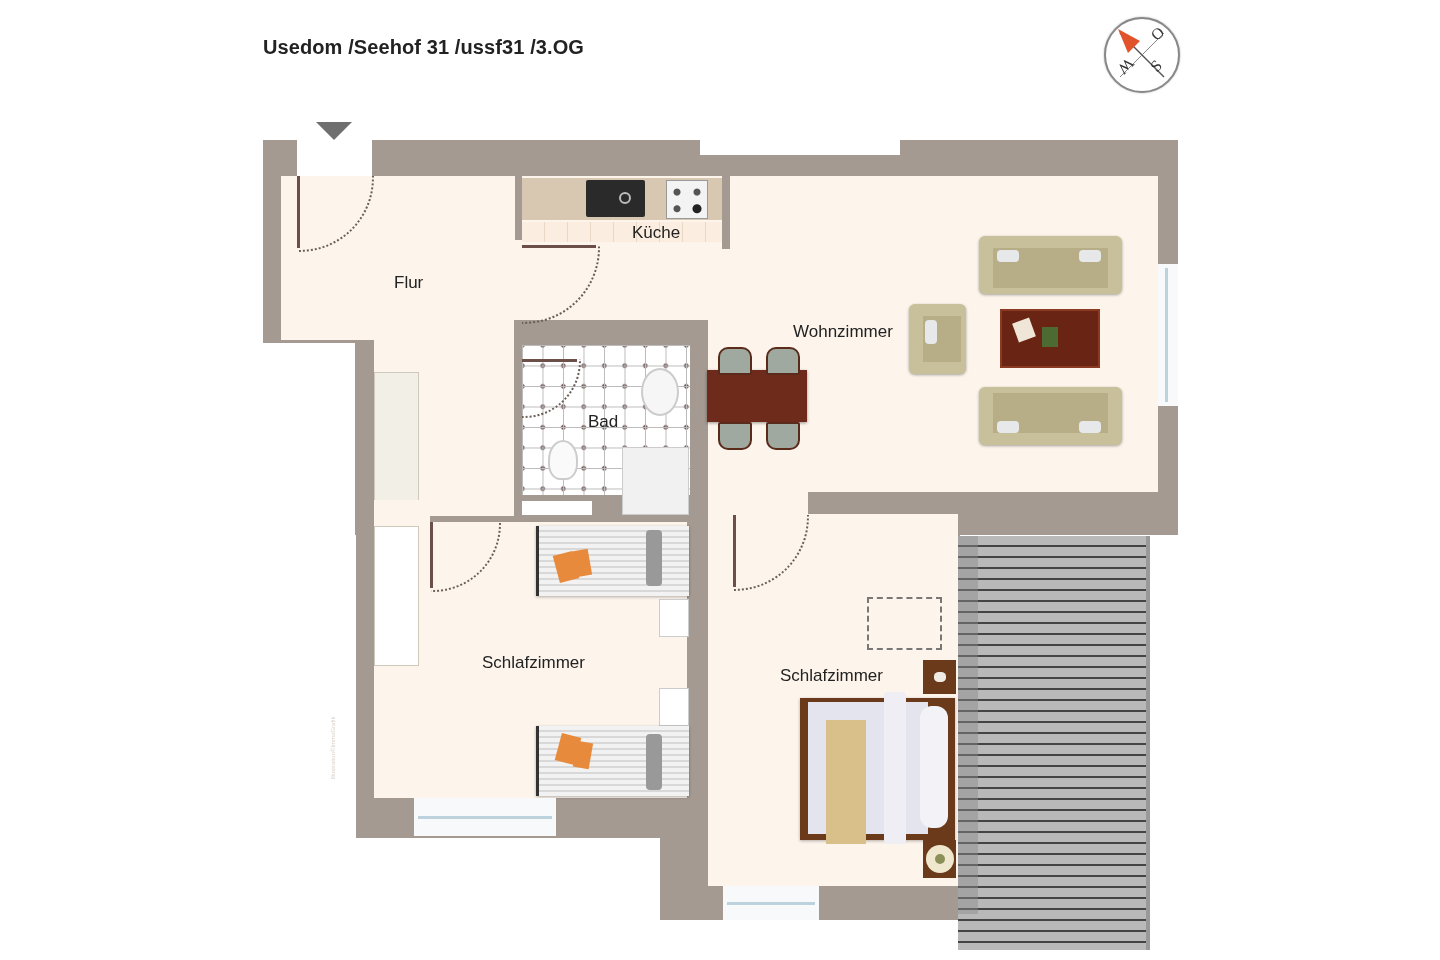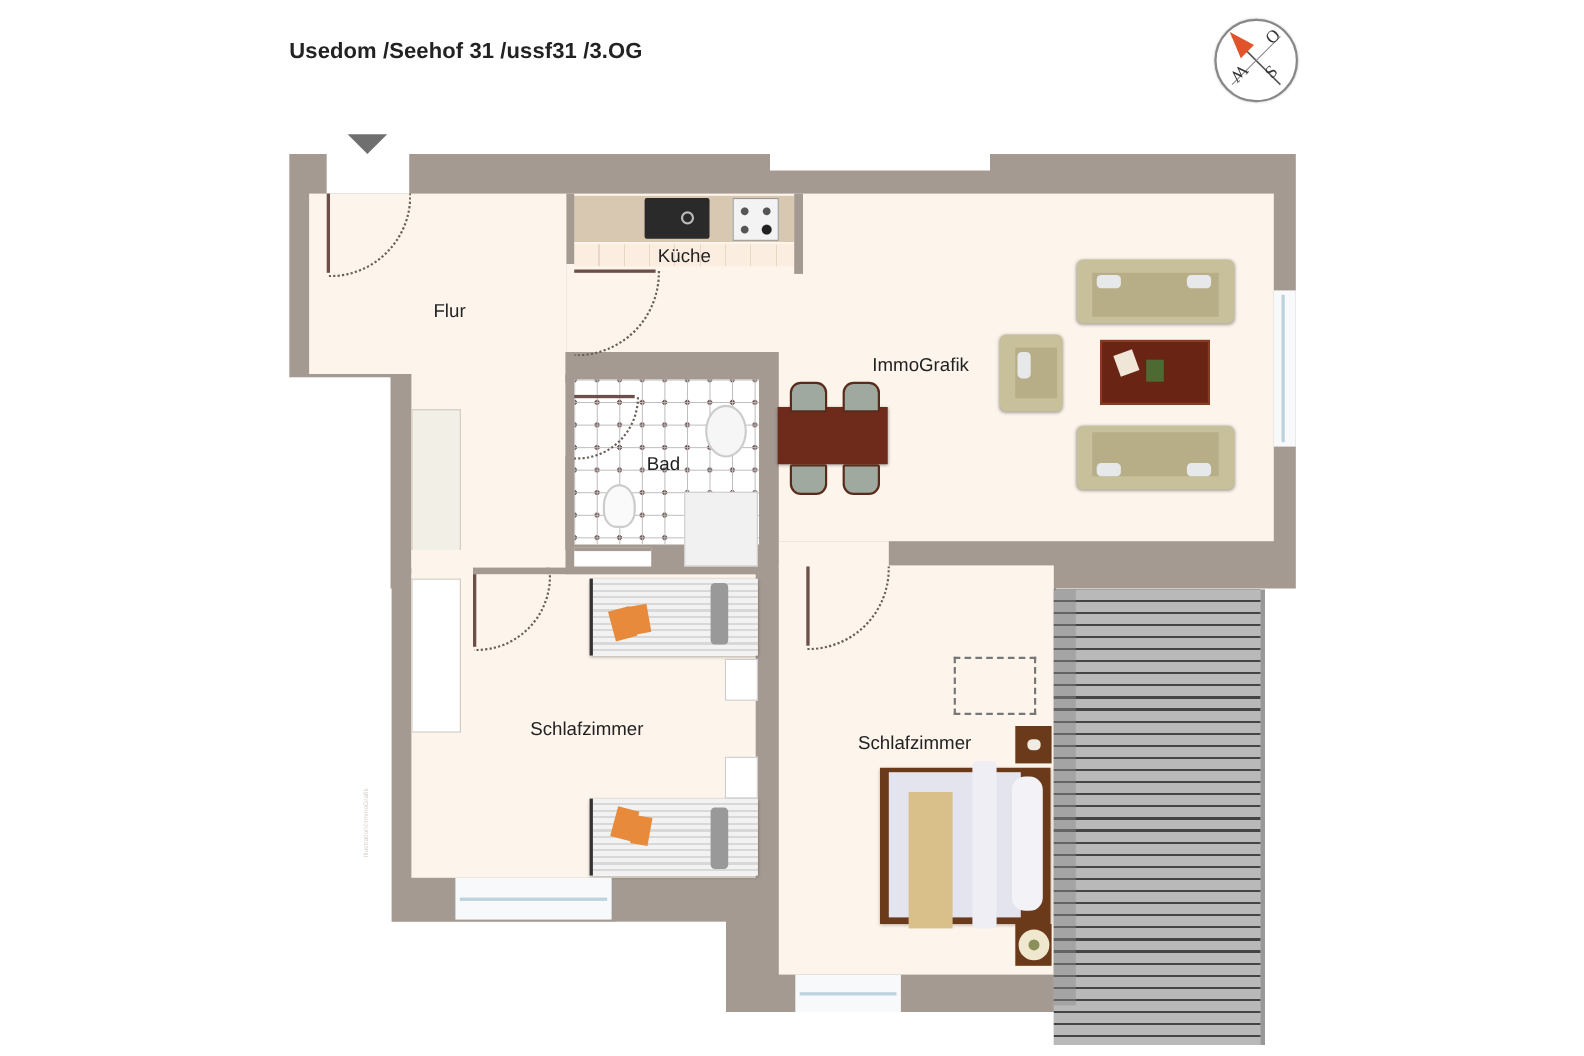--- a/index.html
+++ b/index.html
@@ -62,21 +62,21 @@
   <div class="floor" style="left:708px;top:320px;width:450px;height:172px;"></div>
   <div class="floor" style="left:515px;top:240px;width:200px;height:80px;"></div>
 
   <div class="abs" style="left:520px;top:178px;width:202px;height:42px;background:#d8c7b1;"></div>
   <div class="abs" style="left:522px;top:222px;width:200px;height:20px;background:#fbeee0;background-image:repeating-linear-gradient(90deg,#fbeee0 0,#fbeee0 22px,#e9d8c5 22px,#e9d8c5 23px);"></div>
   <div class="wall" style="left:515px;top:176px;width:7px;height:64px;"></div>
   <div class="wall" style="left:722px;top:176px;width:8px;height:73px;"></div>
   <div class="abs" style="left:586px;top:180px;width:59px;height:37px;background:#2a2a2a;border-radius:2px;"></div>
   <div class="abs" style="left:619px;top:192px;width:8px;height:8px;border:2px solid #bbb;border-radius:50%;"></div>
   <div class="abs" style="left:666px;top:180px;width:40px;height:37px;background:#f3f3f3;border:1px solid #999;background-image:radial-gradient(circle at 25% 30%,#555 3px,transparent 4px),radial-gradient(circle at 75% 30%,#555 3px,transparent 4px),radial-gradient(circle at 25% 75%,#555 3px,transparent 4px),radial-gradient(circle at 75% 75%,#222 4px,transparent 5px);"></div>
-  <div class="label" style="left:598px;top:223px;font-size:17px;">Küche</div>
+  <div class="label" style="left:632px;top:223px;font-size:17px;">Küche</div>
 
   <div class="label" style="left:394px;top:273px;">Flur</div>
 
   <div class="door-leaf" style="left:297px;top:176px;width:3px;height:72px;"></div>
   <div class="arc" style="left:226px;top:104px;width:144px;height:144px;border-radius:50%;clip-path:inset(72px 0 0 72px);"></div>
 
   <div class="door-leaf" style="left:522px;top:245px;width:74px;height:3px;"></div>
   <div class="arc" style="left:448px;top:172px;width:148px;height:148px;border-radius:50%;clip-path:inset(74px 0 0 74px);"></div>
 
   <div class="abs" style="left:374px;top:372px;width:43px;height:140px;background:#f2efe6;border:1px solid #cfc8bd;"></div>
@@ -85,21 +85,21 @@
   <div class="wall" style="left:514px;top:320px;width:8px;height:28px;"></div>
   <div class="wall" style="left:514px;top:415px;width:8px;height:102px;"></div>
   <div class="abs" style="left:641px;top:368px;width:34px;height:44px;background:#f6f6f6;border:2px solid #ccc;border-radius:50%;"></div>
   <div class="abs" style="left:548px;top:440px;width:26px;height:36px;background:#fafafa;border:2px solid #ccc;border-radius:50% 50% 40% 40%;"></div>
   <div class="abs" style="left:622px;top:447px;width:65px;height:66px;background:#f1f1f1;border:1px solid #ccc;"></div>
   <div class="abs" style="left:522px;top:498px;width:70px;height:14px;background:#fff;border-top:3px solid #a59a91;"></div>
   <div class="label" style="left:588px;top:412px;">Bad</div>
   <div class="door-leaf" style="left:522px;top:359px;width:55px;height:3px;"></div>
   <div class="arc" style="left:467px;top:304px;width:110px;height:110px;border-radius:50%;clip-path:inset(55px 0 0 55px);"></div>
 
-  <div class="label" style="left:793px;top:322px;">ImmoGrafik</div>
+  <div class="label" style="left:793px;top:322px;">Wohnzimmer</div>
   <div class="abs" style="left:707px;top:370px;width:100px;height:52px;background:#6e2a1a;box-shadow:0 1px 3px rgba(0,0,0,.4);"></div>
   <div class="abs" style="left:718px;top:347px;width:30px;height:24px;background:#9fa99f;border:2px solid #5a2a1a;border-radius:10px 10px 2px 2px;"></div>
   <div class="abs" style="left:766px;top:347px;width:30px;height:24px;background:#9fa99f;border:2px solid #5a2a1a;border-radius:10px 10px 2px 2px;"></div>
   <div class="abs" style="left:718px;top:422px;width:30px;height:24px;background:#9fa99f;border:2px solid #5a2a1a;border-radius:2px 2px 10px 10px;"></div>
   <div class="abs" style="left:766px;top:422px;width:30px;height:24px;background:#9fa99f;border:2px solid #5a2a1a;border-radius:2px 2px 10px 10px;"></div>
 
   <div class="sofa" style="left:979px;top:236px;width:143px;height:58px;">
     <div class="seat" style="left:14px;top:12px;width:115px;height:40px;"></div>
     <div class="pillow" style="left:18px;top:14px;width:22px;height:12px;"></div>
     <div class="pillow" style="left:100px;top:14px;width:22px;height:12px;"></div>

